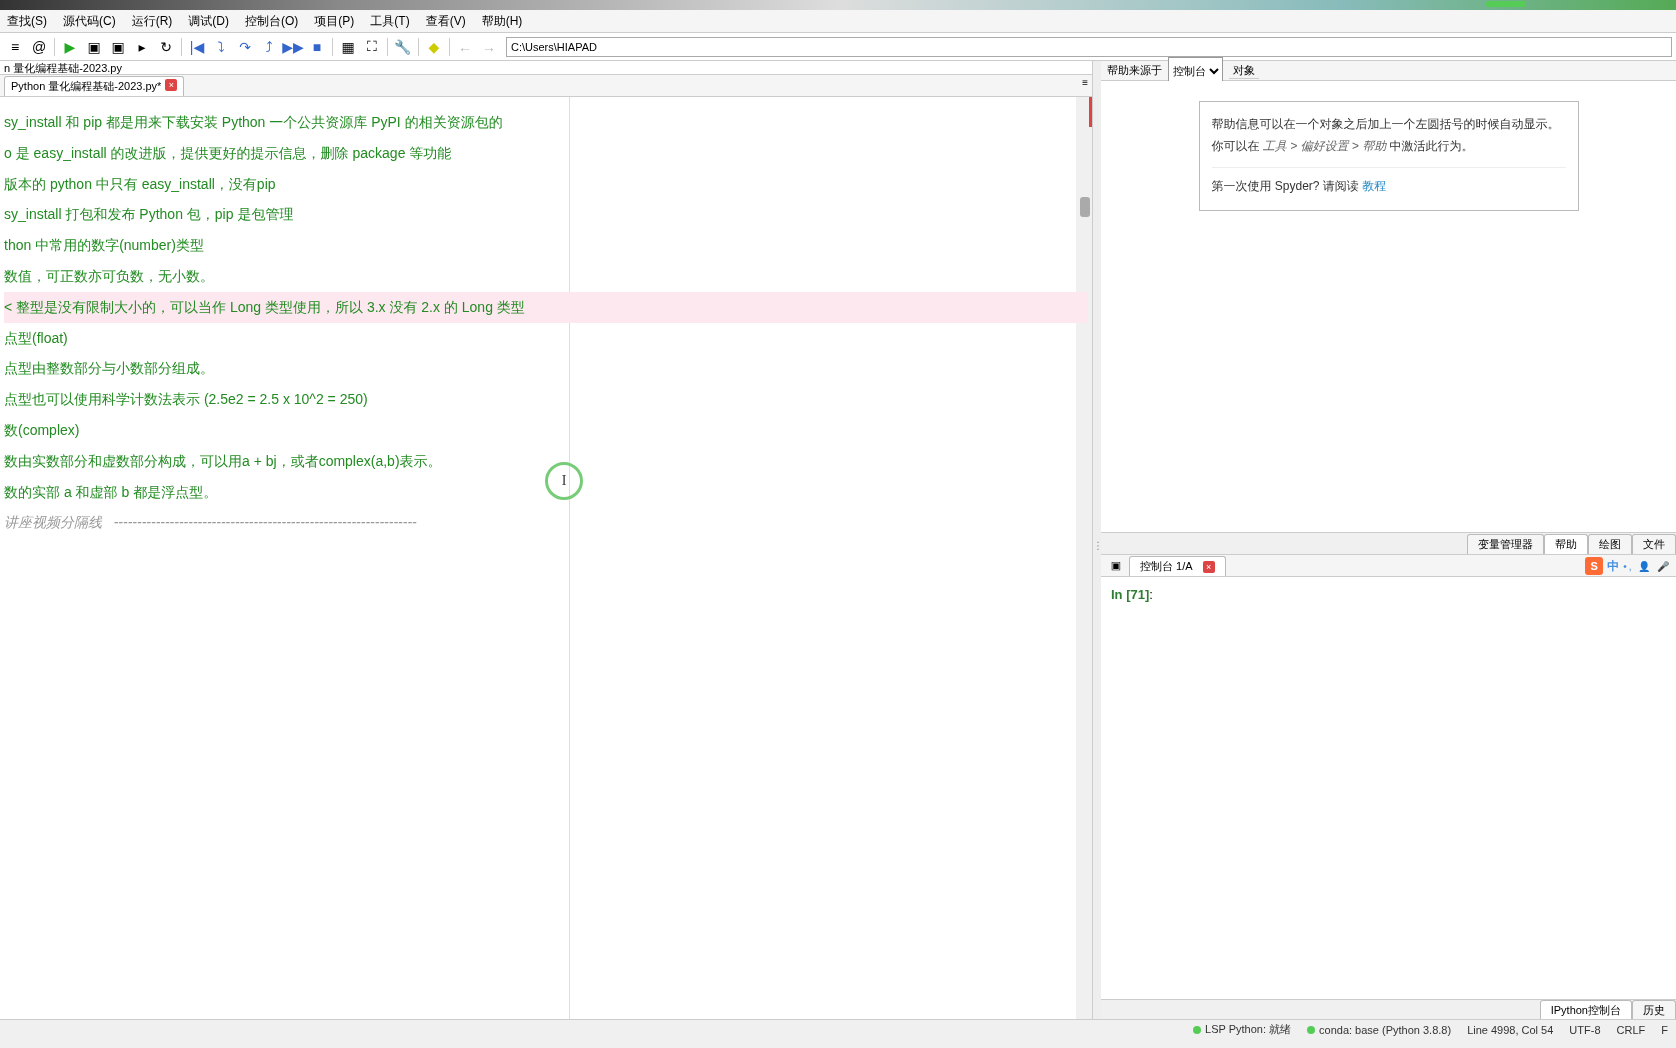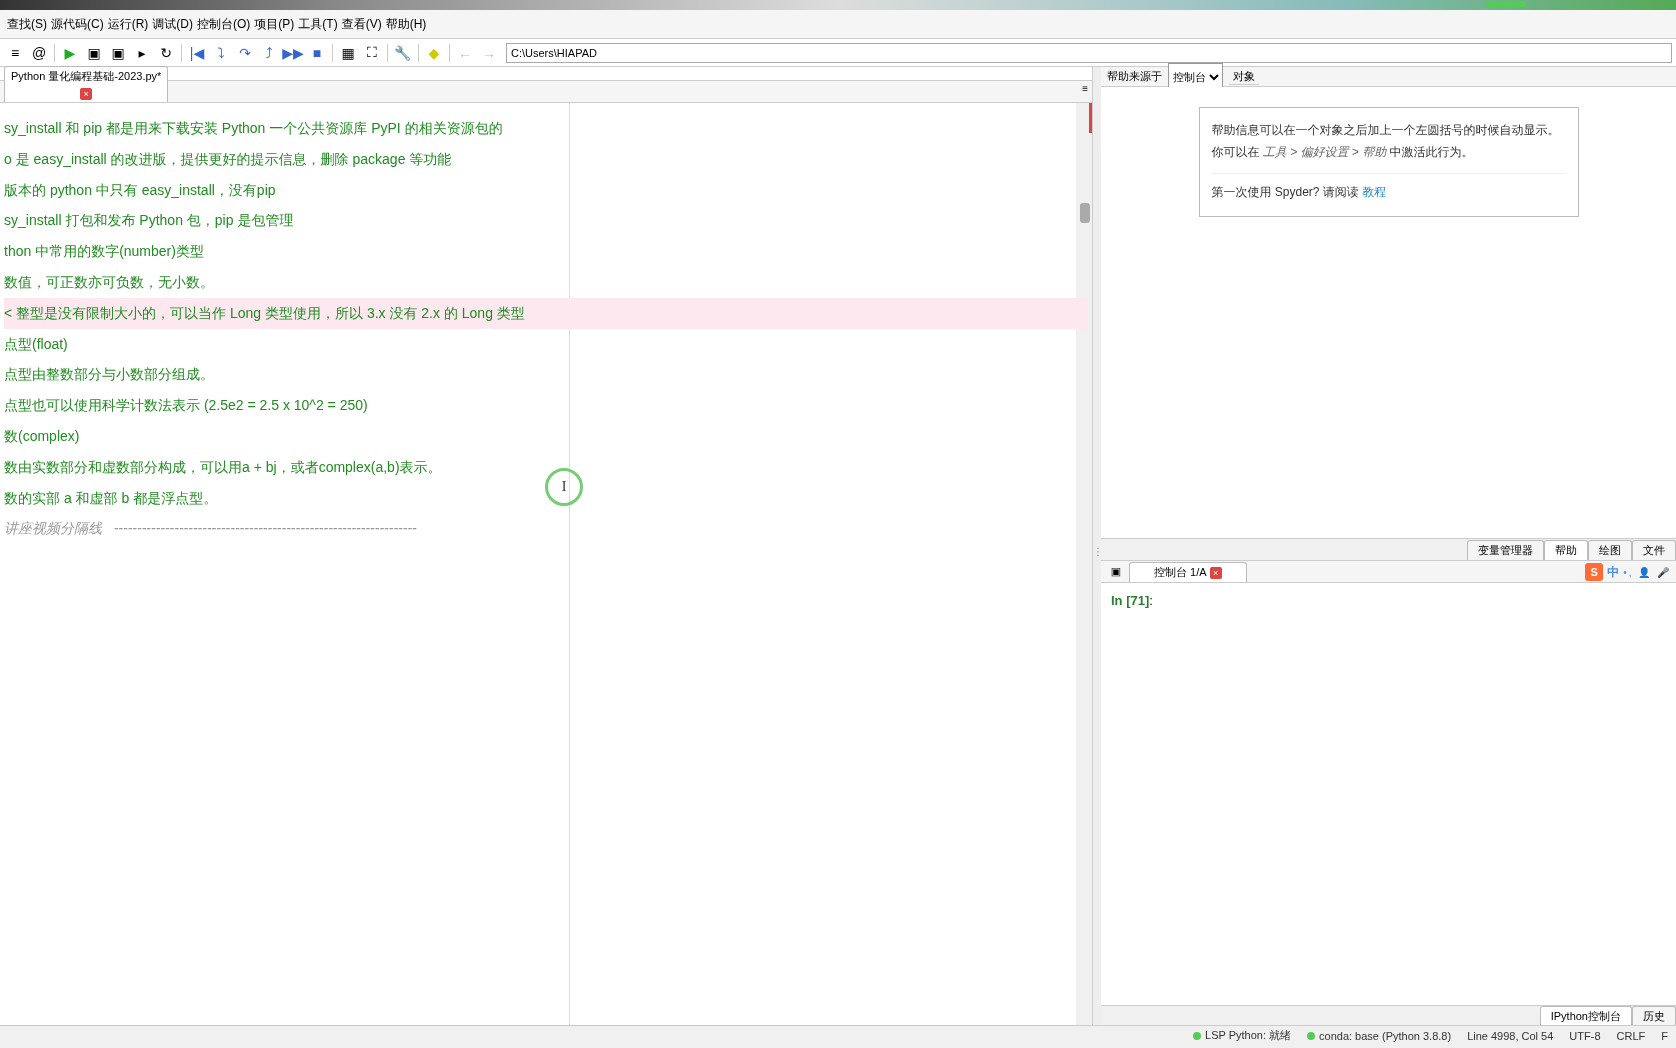--- a/index.html
+++ b/index.html
@@ -1,29 +1,29 @@
 <!DOCTYPE html>
 <html><head>
 <meta charset="utf-8">
 <style>
 * { margin: 0; padding: 0; box-sizing: border-box; font-family: "Microsoft YaHei", sans-serif; }
 body { background: #f0f0f0; font-size: 12px; overflow: hidden; }
 .titlebar { height: 10px; background: linear-gradient(to right, #333 0%, #888 20%, #ddd 50%, #8bb 80%, #5a5 100%); position: relative; }
 .titlebar::after { content: ""; position: absolute; right: 150px; top: 1px; width: 40px; height: 6px; background: #5c5; border-radius: 2px; }
-.menubar { height: 29px; background: #f5f5f5; border-bottom: 1px solid #ccc; padding: 2px 5px; display: flex; gap: 0; align-items: center; font-size: 12px; }
+.menubar { height: 23px; background: #f5f5f5; border-bottom: 1px solid #ccc; padding: 2px 5px; display: flex; gap: 12px; align-items: center; font-size: 12px; }
 .menu-item { cursor: pointer; padding: 0 2px; }
 .toolbar { height: 28px; background: #fff; border-bottom: 1px solid #ccc; display: flex; align-items: center; padding: 0 4px; gap: 2px; }
 .tool-btn { width: 22px; height: 22px; display: flex; align-items: center; justify-content: center; cursor: pointer; font-size: 14px; }
 .tool-sep { width: 1px; height: 18px; background: #ccc; margin: 0 2px; }
 .path-input { flex: 1; height: 20px; border: 1px solid #aaa; padding: 0 4px; font-size: 11px; background: #fff; margin-left: 4px; }
 .main-container { display: flex; height: calc(100vh - 90px); }
 .left-panel { flex: 1; display: flex; flex-direction: column; border-right: 1px solid #ccc; }
 .file-title { height: 14px; background: #fff; border-bottom: 1px solid #ccc; padding: 0 4px; font-size: 11px; }
 .tab-bar { height: 22px; background: #f5f5f5; border-bottom: 1px solid #ccc; display: flex; align-items: flex-end; padding: 0 4px; position: relative; }
-.tab { background: #fff; border: 1px solid #bbb; border-bottom: none; padding: 2px 6px; font-size: 11px; display: flex; align-items: center; gap: 4px; border-radius: 3px 3px 0 0; flex-direction: column; }
+.tab { background: #fff; border: 1px solid #bbb; border-bottom: none; padding: 2px 6px; font-size: 11px; display: flex; gap: 4px; border-radius: 3px 3px 0 0; }
 .tab-close { width: 12px; height: 12px; background: #d44; color: #fff; border-radius: 2px; display: flex; align-items: center; justify-content: center; font-size: 9px; cursor: pointer; }
 .tab-menu { position: absolute; right: 4px; top: 2px; font-size: 10px; cursor: pointer; }
 .editor { flex: 1; background: #fff; position: relative; overflow: hidden; }
 .editor-content { padding: 10px 4px; font-family: "Consolas", monospace; font-size: 14px; line-height: 2.2; color: #228b22; position: relative; }
 .editor-line { white-space: pre; }
 .editor-line.highlighted { background: #fde8f0; }
 .ruler { position: absolute; left: 569px; top: 0; bottom: 0; width: 1px; background: #ddd; }
 .scrollbar-v { position: absolute; right: 0; top: 0; bottom: 0; width: 16px; background: #f0f0f0; }
 .scroll-thumb { position: absolute; right: 2px; top: 100px; width: 10px; height: 20px; background: #aaa; border-radius: 3px; }
 .scroll-marker { position: absolute; right: 0; top: 0; width: 3px; height: 30px; background: #d44; }
@@ -40,21 +40,21 @@
 .help-card-body { padding: 12px; font-size: 12px; line-height: 1.8; color: #333; }
 .help-card-body p { margin-bottom: 10px; }
 .help-card-body a { color: #2b8bc7; text-decoration: none; }
 .help-card-body em { font-style: italic; color: #666; }
 .help-footer { text-align: left; padding-top: 8px; border-top: 1px solid #eee; margin-top: 8px; }
 .panel-tabs { height: 22px; background: #f0f0f0; display: flex; justify-content: flex-end; align-items: flex-end; border-top: 1px solid #ccc; }
 .panel-tab { padding: 2px 10px; border: 1px solid #bbb; border-bottom: none; background: #f5f5f5; font-size: 11px; cursor: pointer; border-radius: 3px 3px 0 0; }
 .panel-tab.active { background: #fff; }
 .console-section { height: 465px; display: flex; flex-direction: column; border-top: 1px solid #ccc; }
 .console-tabs { height: 22px; background: #f5f5f5; border-bottom: 1px solid #ccc; display: flex; align-items: flex-end; padding: 0 4px; gap: 2px; position: relative; }
-.console-tab { background: #fff; border: 1px solid #bbb; border-bottom: none; padding: 2px 24px; font-size: 11px; display: flex; align-items: center; gap: 3px; border-radius: 3px 3px 0 0; }
+.console-tab { background: #fff; border: 1px solid #bbb; border-bottom: none; padding: 2px 10px; font-size: 11px; display: flex; align-items: center; gap: 10px; border-radius: 3px 3px 0 0; }
 .ime-bar { position: absolute; right: 4px; top: 2px; display: flex; align-items: center; gap: 4px; }
 .ime-icon { width: 18px; height: 18px; background: #ff6b35; border-radius: 3px; color: #fff; display: flex; align-items: center; justify-content: center; font-size: 11px; font-weight: bold; }
 .ime-text { font-size: 12px; color: #4a90e2; font-weight: bold; }
 .ime-dots { font-size: 10px; color: #4a90e2; letter-spacing: 2px; }
 .console-body { flex: 1; background: #fff; padding: 10px; font-family: "Consolas", monospace; font-size: 13px; }
 .console-prompt .in-label { color: #2e7d32; font-weight: bold; }
 .console-prompt .num { color: #2e7d32; font-weight: bold; }
 .console-bottom-tabs { height: 20px; background: #f0f0f0; display: flex; justify-content: flex-end; border-top: 1px solid #ccc; }
 .statusbar { height: 20px; background: #f0f0f0; border-top: 1px solid #ccc; display: flex; align-items: center; justify-content: flex-end; padding: 0 8px; gap: 16px; font-size: 11px; color: #333; }
 .status-item { display: flex; align-items: center; gap: 4px; }

